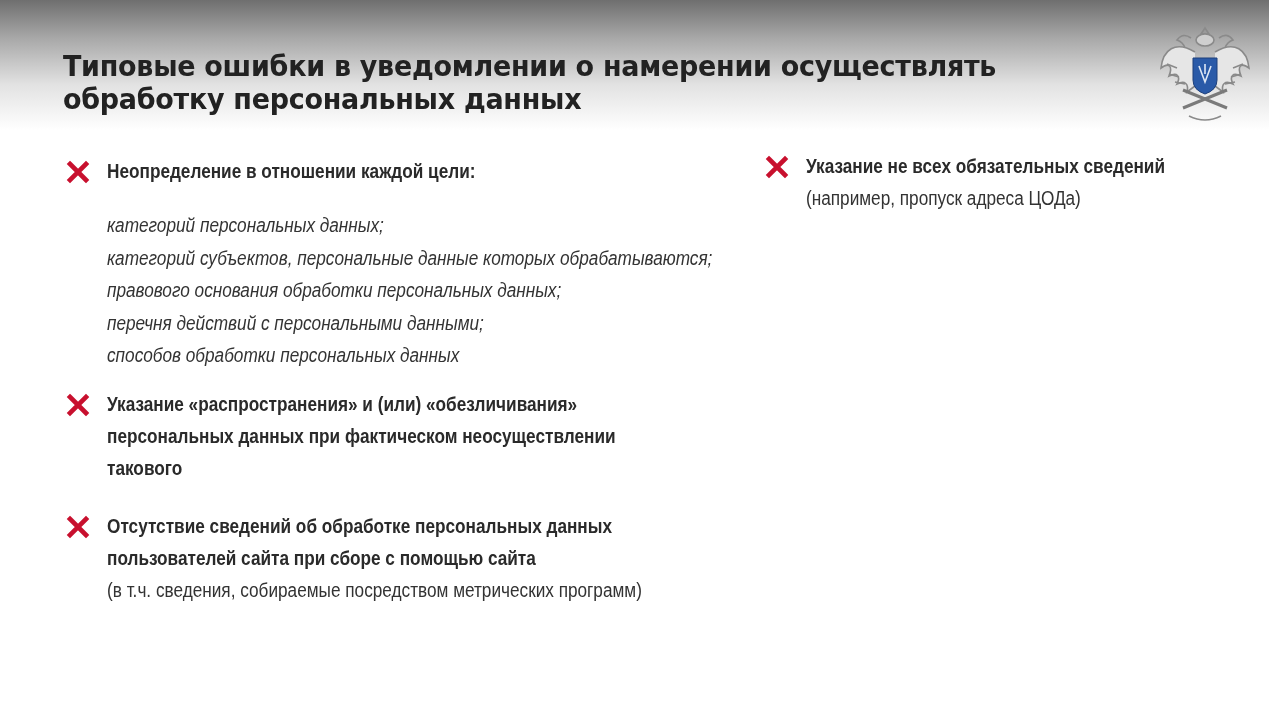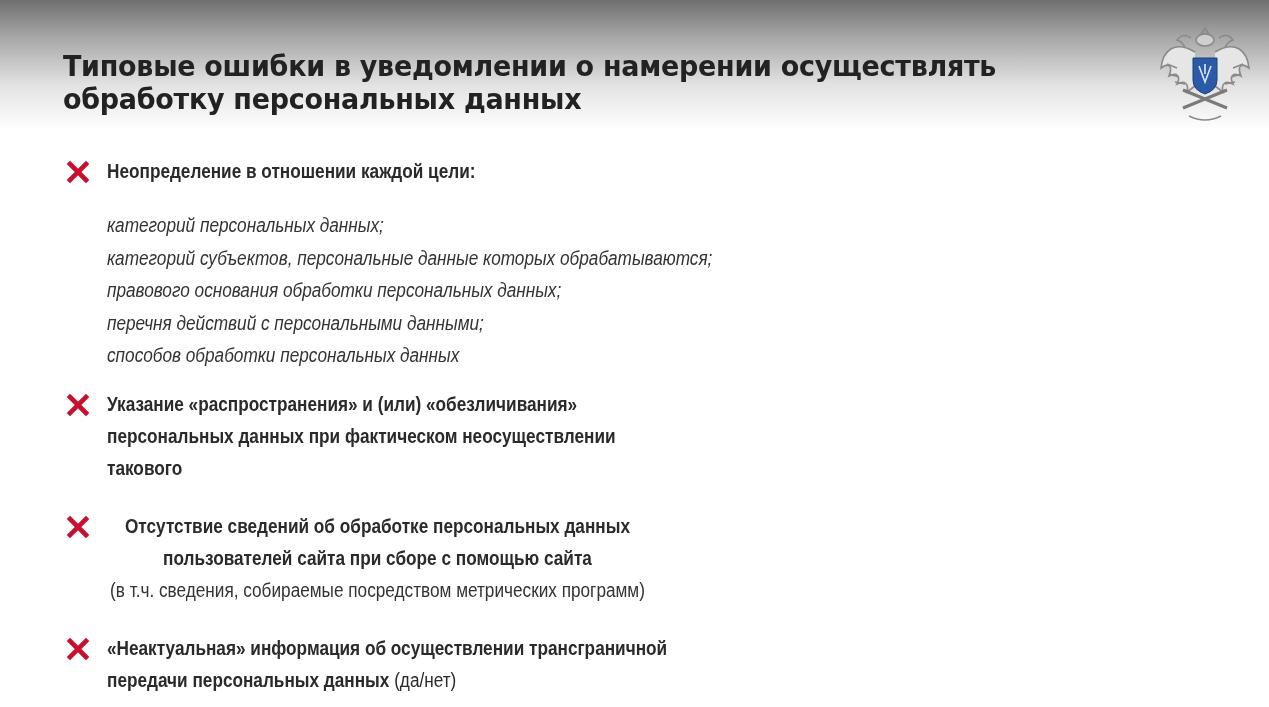--- a/index.html
+++ b/index.html
@@ -90,37 +90,34 @@
 
   <div class="item" style="margin-bottom: 26px;">
     <svg class="cross" viewBox="0 0 24 24">
       <path d="M4 4 L20 20 M20 4 L4 20" stroke="#c8102e" stroke-width="4.6" stroke-linecap="square"></path>
     </svg>
     <div class="head">Указание «распространения» и (или) «обезличивания»</div>
     <div class="head">персональных данных при фактическом неосуществлении</div>
     <div class="head">такового</div>
   </div>
 
-  <div class="item" style="margin-bottom: 26px; text-align: center;">
+  <div class="item" style="">
     <svg class="cross" viewBox="0 0 24 24">
       <path d="M4 4 L20 20 M20 4 L4 20" stroke="#c8102e" stroke-width="4.6" stroke-linecap="square"></path>
     </svg>
     <div class="head">Отсутствие сведений об обработке персональных данных</div>
     <div class="head">пользователей сайта при сборе с помощью сайта</div>
     <div class="sub">(в т.ч. сведения, собираемые посредством метрических программ)</div>
   </div>
 
-  <div class="item">
-    <svg class="cross" viewBox="0 0 24 24">
-      <path d="M4 4 L20 20 M20 4 L4 20" stroke="#c8102e" stroke-width="4.6" stroke-linecap="square"></path>
-    </svg>
-    <div class="head">«Неактуальная» информация об осуществлении трансграничной</div>
-    <div class="head">
-      <span>передачи персональных данных</span>
-      <span class="inline-sub">(да/нет)</span>
-    </div>
-  </div>
 </div>
 
 <div class="col col-right">
 
+  <div class="item" style="margin-bottom: 40px;">
+    <svg class="cross" viewBox="0 0 24 24">
+      <path d="M4 4 L20 20 M20 4 L4 20" stroke="#c8102e" stroke-width="4.6" stroke-linecap="square"></path>
+    </svg>
+    <div class="head">Указание не всех обязательных сведений</div>
+    <div class="sub">(например, пропуск адреса ЦОДа)</div>
+  </div>
 
 </div>
 
 </body></html>

